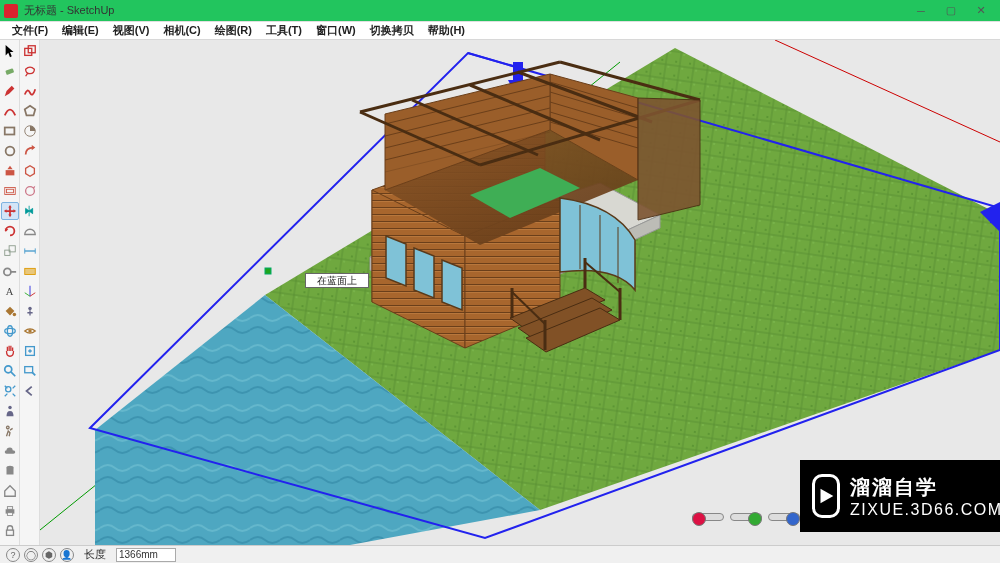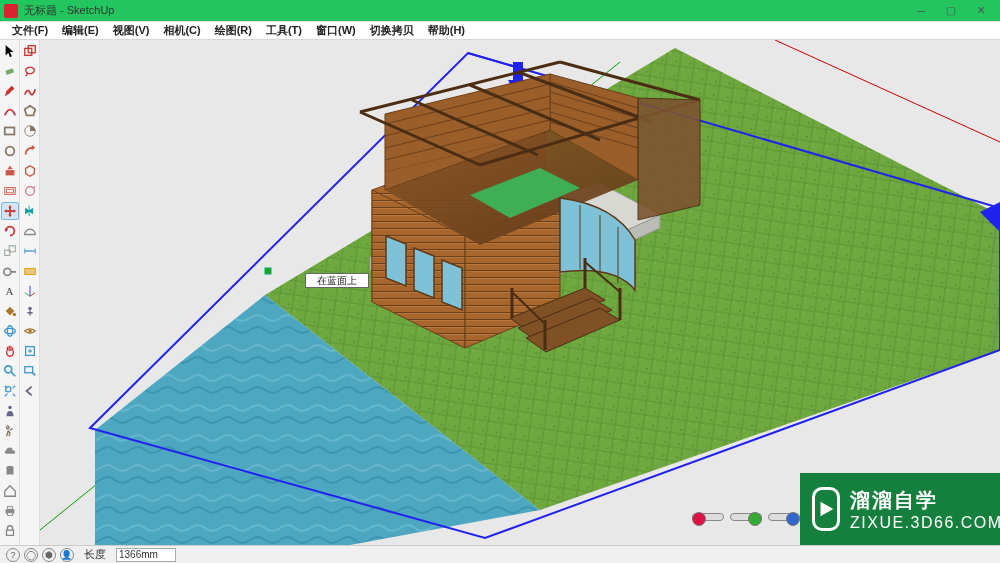--- a/index.html
+++ b/index.html
@@ -146,24 +146,24 @@
       background: #fff;
       border: 1px solid #666;
       font-size: 10px;
       padding: 0 11px;
       color: #222;
       line-height: 13px;
     }
     .watermark {
       position: absolute;
       right: 0;
-      bottom: 0;
+      bottom: 13px;
       width: 200px;
       height: 72px;
-      background: #15803d;
+      background: #000000;
       display: flex;
       align-items: center;
       color: #fff;
       padding-left: 12px;
       gap: 10px;
     }
     .watermark .play-badge {
       width: 44px; height: 44px;
       border: 3px solid #fff;
       border-radius: 10px;

